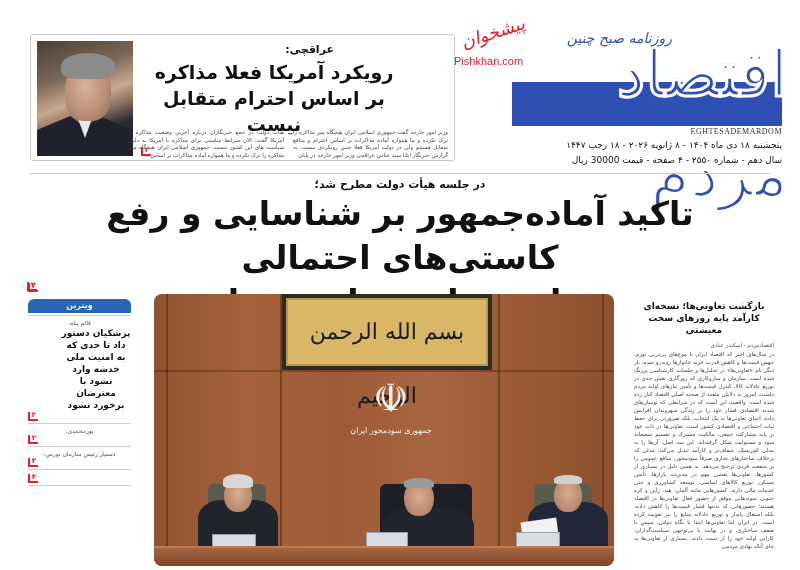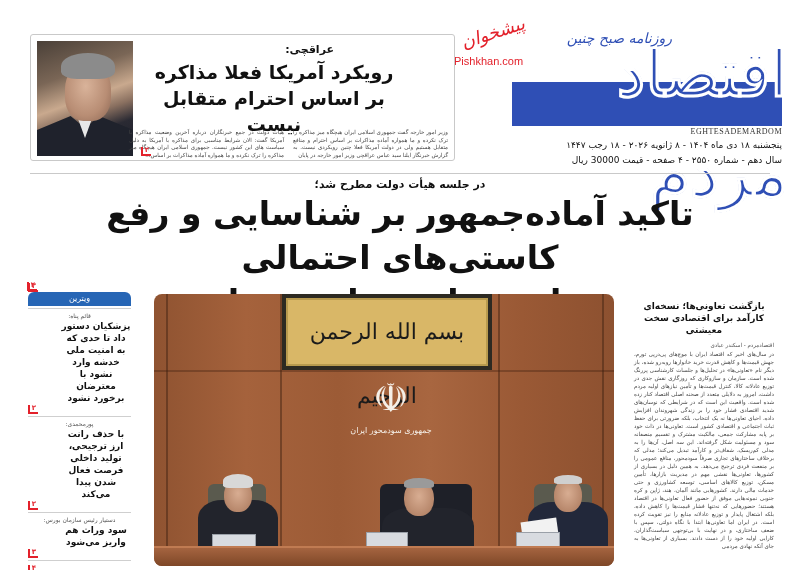--- a/index.html
+++ b/index.html
@@ -61,21 +61,21 @@
   .editorial { position: absolute; left: 634px; top: 292px; width: 140px; height: 278px; }
   .section-bar { height: 14px; background: #2766b5; border-radius: 6px 6px 0 0; color: #fff; font-size: 8px;
     text-align: center; line-height: 14px; direction: rtl; }
   .editorial-title { margin-top: 8px; font-size: 9px; font-weight: bold; text-align: center; line-height: 12px; direction: rtl; }
   .editorial-byline { margin-top: 6px; font-size: 5.5px; color: #555; direction: rtl; text-align: right; }
   .editorial-body { margin-top: 2px; font-size: 5.5px; line-height: 8px; color: #444; direction: rtl; text-align: justify; }
 
   
   .showcase { position: absolute; left: 28px; top: 283px; width: 103px; height: 287px; }
   .showcase .page-ref { display: block; }
-  .showcase .section-bar { margin-top: 0; }
+  .showcase .section-bar { margin-top: 7px; font-weight: bold; }
   .sc-item { border-top: 1px solid #cfcfcf; padding-top: 3px; margin-top: 2px; }
   .sc-kicker { font-size: 6px; color: #555; text-align: center; direction: rtl; }
   .sc-title { font-size: 9px; font-weight: bold; text-align: center; line-height: 12px; direction: rtl; margin-top: 1px; margin-left: 33px; }
   .sc-item .page-ref { margin-top: 1px; }
 
   
   .mainphoto { position: absolute; left: 154px; top: 294px; width: 460px; height: 272px; border-radius: 8px; overflow: hidden;
     background: linear-gradient(90deg, #8f5331 0%, #a5623c 20%, #9c5b36 40%, #a86640 60%, #9a5935 80%, #8d5130 100%); }
   .panel-line { position: absolute; top: 0; width: 2px; height: 100%; background: rgba(60,30,15,0.45); }
   .panel-h { position: absolute; left: 0; width: 100%; height: 2px; background: rgba(60,30,15,0.35); }
@@ -137,26 +137,24 @@
   <span class="page-ref">۲</span>
   <div class="section-bar">ویترین</div>
 
   <div class="sc-item">
     <div class="sc-kicker">قائم پناه:</div>
     <div class="sc-title">پزشکیان دستور داد تا حدی که به امنیت ملی خدشه وارد نشود با معترضان برخورد نشود</div>
     <span class="page-ref">۲</span>
   </div>
   <div class="sc-item">
     <div class="sc-kicker">پورمحمدی:</div>
-    <div class="sc-title">با حذف رانت ارز ترجیحی، تولید داخلی فرصت فعال شدن پیدا می‌کند</div>
     <span class="page-ref">۲</span>
   </div>
   <div class="sc-item">
     <div class="sc-kicker">دستیار رئیس سازمان بورس:</div>
-    <div class="sc-title">سود وراث هم واریز می‌شود</div>
     <span class="page-ref">۳</span>
   </div>
   <div class="sc-item">
     <span class="page-ref">۴</span>
   </div>
   <div class="sc-item">
     
     
   </div>
 </div>
@@ -196,16 +194,16 @@
   </div>
   <div class="papers" style="left:368px; top:226px; width:36px; height:24px;"></div>
 
   <div class="laptop" style="left:58px; top:240px; width:44px;"></div>
   <div class="laptop" style="left:212px; top:238px; width:42px;"></div>
   <div class="laptop" style="left:362px; top:238px; width:44px;"></div>
   <div class="desk"></div>
 </div>
 
 <div class="editorial">
-  <div class="editorial-title">بازگشت تعاونی‌ها؛ نسخه‌ای کارآمد برای اقتصادی سخت معیشتی</div>
+  <div class="editorial-title">بازگشت تعاونی‌ها؛ نسخه‌ای کارآمد پایه روزهای سخت معیشتی</div>
   <div class="editorial-byline">اقتصادمردم - اسکندر عبادی</div>
   <div class="editorial-body">در سال‌های اخیر که اقتصاد ایران با موج‌های پی‌درپی تورم، جهش قیمت‌ها و کاهش قدرت خرید خانوارها روبه‌رو شده، باز دیگر نام «تعاونی‌ها» در تحلیل‌ها و جلسات کارشناسی پررنگ شده است. سازمان و سازوکاری که روزگاری نقش جدی در توزیع عادلانه کالا، کنترل قیمت‌ها و تأمین نیازهای اولیه مردم داشت، امروز به دلایلی متعدد از صحنه اصلی اقتصاد کنار زده شده است. واقعیت این است که در شرایطی که نوسان‌های شدید اقتصادی فشار خود را بر زندگی شهروندان افزایش داده، احیای تعاونی‌ها نه یک انتخاب، بلکه ضرورتی برای حفظ ثبات اجتماعی و اقتصادی کشور است. تعاونی‌ها در ذات خود بر پایه مشارکت جمعی، مالکیت مشترک و تقسیم منصفانه سود و مسئولیت شکل گرفته‌اند. این سه اصل، آن‌ها را به مدلی کم‌ریسک، شفاف‌تر و کارآمد تبدیل می‌کند؛ مدلی که برخلاف ساختارهای تجاری صرفاً سودمحور، منافع عمومی را بر منفعت فردی ترجیح می‌دهد. به همین دلیل در بسیاری از کشورها، تعاونی‌ها نقشی مهم در مدیریت بازارها، تأمین مسکن، توزیع کالاهای اساسی، توسعه کشاورزی و حتی خدمات مالی دارند. کشورهایی مانند آلمان، هند، ژاپن و کره جنوبی نمونه‌هایی موفق از حضور فعال تعاونی‌ها در اقتصاد هستند؛ حضورهایی که نه‌تنها فشار قیمت‌ها را کاهش داده، بلکه اشتغال پایدار و توزیع عادلانه منابع را نیز تقویت کرده است. در ایران اما تعاونی‌ها ابتدا با نگاه دولتی، سپس با ضعف ساختاری، و در نهایت با بی‌توجهی سیاست‌گذاران، کارایی اولیه خود را از دست دادند. بسیاری از تعاونی‌ها به جای آنکه نهادی مردمی</div>
 </div>
 
 </body></html>

